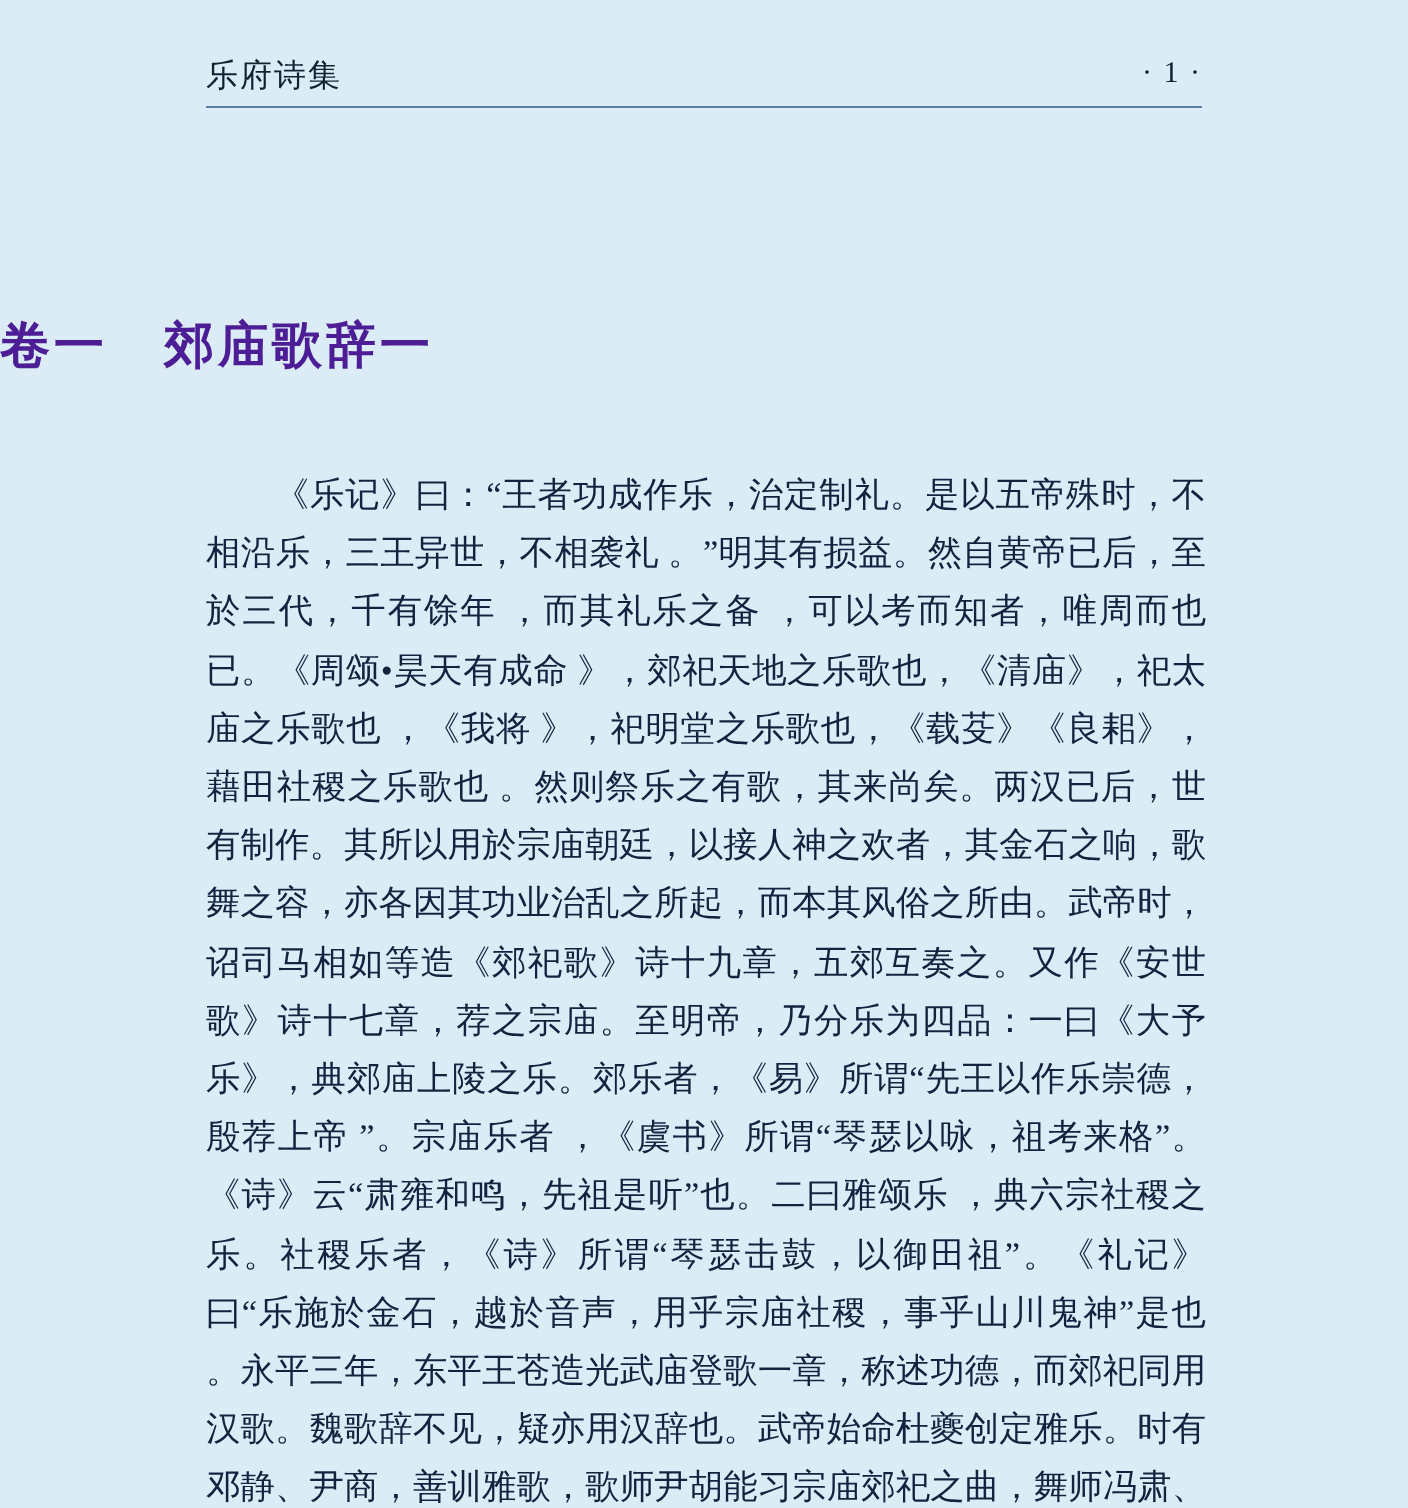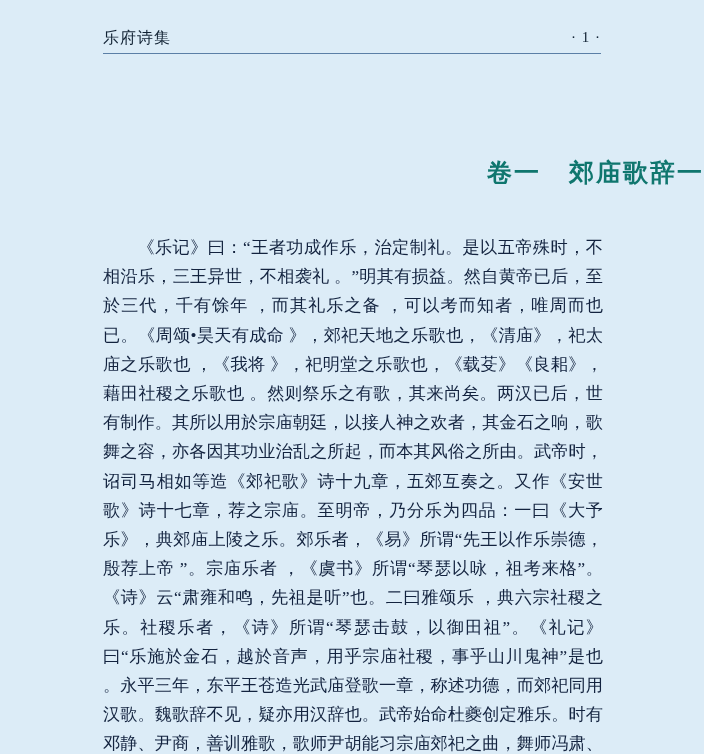--- a/index.html
+++ b/index.html
@@ -49,27 +49,26 @@
     left: 0;
     right: 0;
     top: 25px;
     border-bottom: 1px solid #5b7fa6;
   }
   .chapter-title {
     position: absolute;
     top: 156px;
     left: 0;
     right: 0;
-    text-align: right;
+    text-align: left;
     font-size: 25px;
     font-weight: bold;
-    color: #0f766e;
+    color: #4c1d95;
     letter-spacing: 2px;
     font-family: "Liberation Serif", serif;
-    padding-left: 28px;
   }
   .chapter-title .gap {
     display: inline-block;
     width: 28px;
   }
   .body-text {
     position: absolute;
     top: 233px;
     left: 103px;
     width: 500px;

